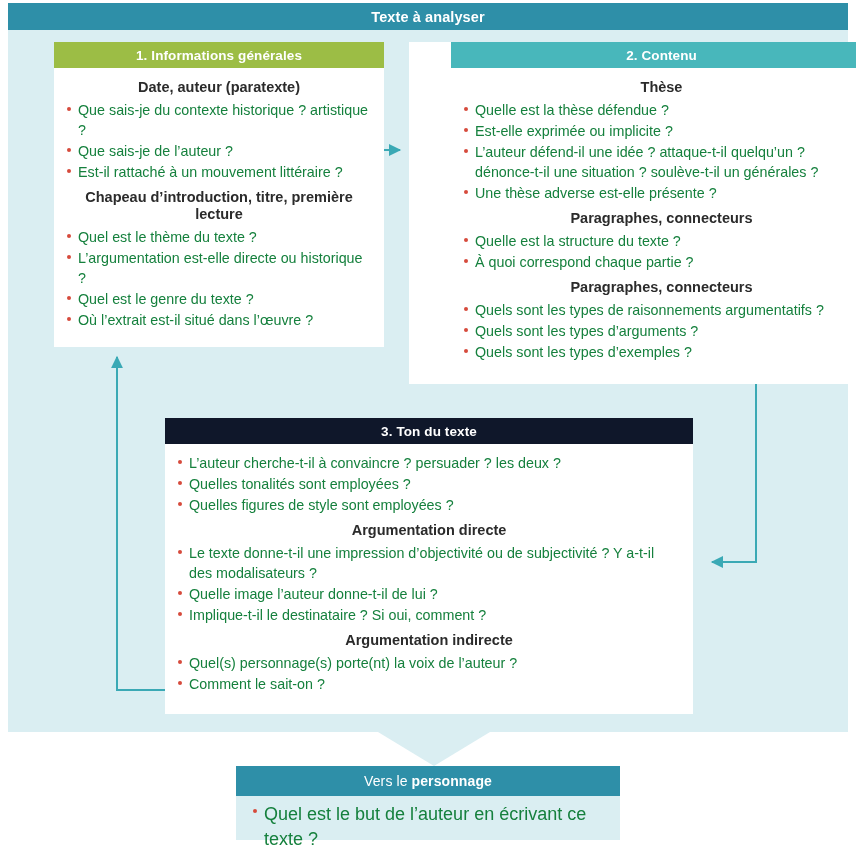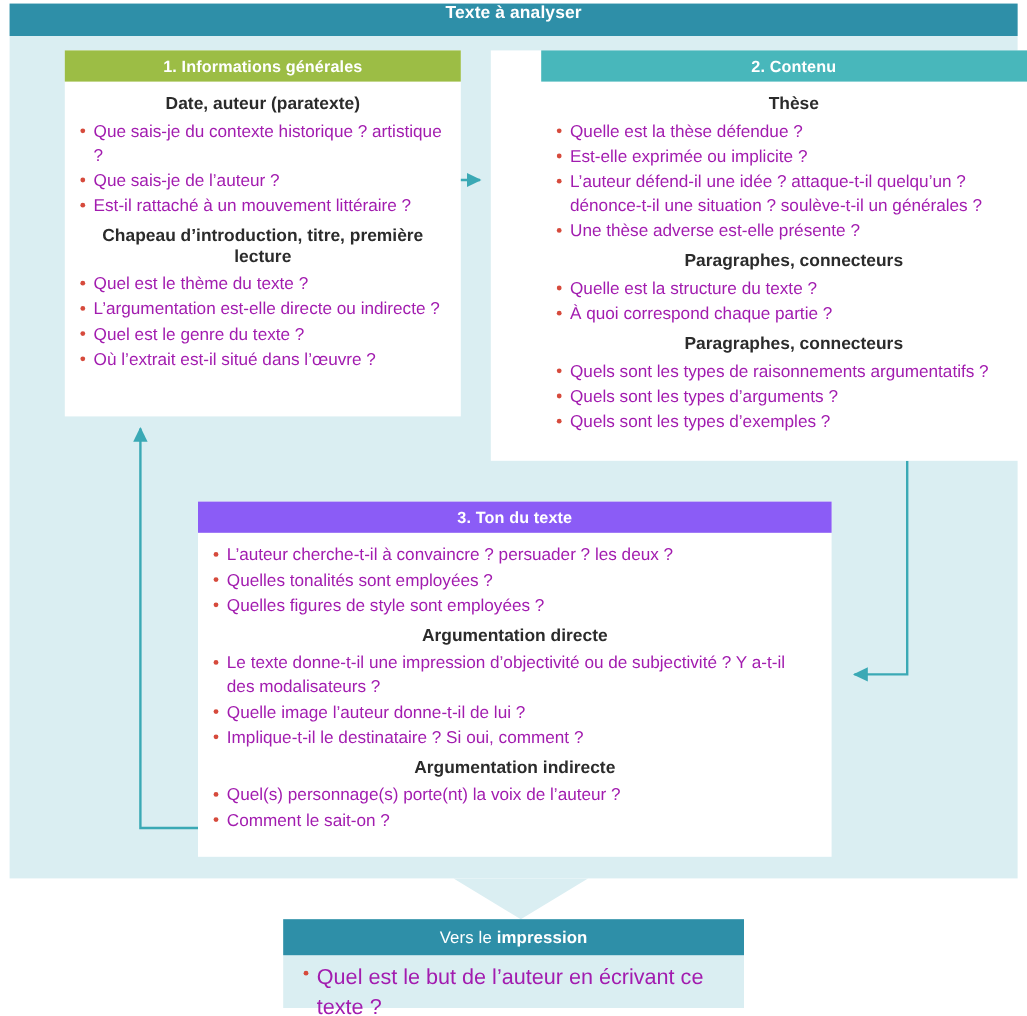--- a/index.html
+++ b/index.html
@@ -12,56 +12,56 @@
   
   .panel{
     position:absolute;left:8px;top:3px;width:840px;height:729px;
     background:#daeef2;
   }
   
   .title-bar{
     position:absolute;left:8px;top:3px;width:840px;height:27px;
     background:#2e8fa8;color:#ffffff;
     font-size:14.5px;font-weight:bold;
-    display:flex;align-items:flex-start;justify-content:center;
+    display:flex;align-items:center;justify-content:center;
     letter-spacing:.1px;
   }
 
   
   .card{position:absolute;background:#ffffff;}
   .card-head{
     height:26px;display:flex;align-items:center;justify-content:center;
     color:#ffffff;font-size:13.5px;font-weight:bold;letter-spacing:.1px;
   }
   .card-body{padding:9px 12px 12px 12px;}
 
   .sub-title{
     text-align:center;font-weight:bold;font-size:14.5px;color:#2b2b2b;
     margin:7px 0 4px 0;line-height:1.18;
   }
   .sub-title.first{margin-top:2px;}
 
   ul.qlist{list-style:none;margin:0;padding:0;}
   ul.qlist li{
     position:relative;padding-left:12px;
-    font-size:14.3px;line-height:1.40;color:#a21caf;
+    font-size:14.3px;line-height:1.40;color:#15803d;
     margin:0 0 1px 0;
   }
   ul.qlist li::before{
     content:"";position:absolute;left:1px;top:7px;
     width:4px;height:4px;border-radius:50%;background:#d64a3c;
   }
 
   
   #card1{left:22px;top:42px;width:330px;height:305px;margin-left:32px;}
   #card1 .card-head{background:#9cbd45;}
   #card2{left:409px;top:42px;width:421px;height:342px;padding-left:42px;}
   #card2 .card-head{background:#48b7bb;}
   #card3{left:165px;top:418px;width:528px;height:296px;}
-  #card3 .card-head{background:#8b5cf6;}
+  #card3 .card-head{background:#0f172a;}
 
   
   #bottom{position:absolute;left:236px;top:766px;width:384px;height:74px;background:#daeef2;}
   #bottom .card-head{background:#2e8fa8;height:30px;font-weight:normal;font-size:14px;}
   #bottom .card-head b{font-weight:bold;margin-left:4px;}
   #bottom .card-body{padding:6px 12px 6px 16px;}
   #bottom ul.qlist li{font-size:18px;}
 
   
   .down-tri{
@@ -106,21 +106,21 @@
       <div class="sub-title first">Date, auteur (paratexte)</div>
       <ul class="qlist">
         <li>Que sais-je du contexte historique ? artistique ?</li>
         <li>Que sais-je de l’auteur ?</li>
         <li>Est-il rattaché à un mouvement littéraire ?</li>
       </ul>
 
       <div class="sub-title">Chapeau d’introduction, titre, première lecture</div>
       <ul class="qlist">
         <li>Quel est le thème du texte ?</li>
-        <li>L’argumentation est-elle directe ou indirecte ?</li>
+        <li>L’argumentation est-elle directe ou historique ?</li>
         <li>Quel est le genre du texte ?</li>
         <li>Où l’extrait est-il situé dans l’œuvre ?</li>
       </ul>
 
     </div>
   </div>
 
   <div class="card" id="card2">
     <div class="card-head">
       <span>2. Contenu</span>
@@ -177,21 +177,21 @@
       </ul>
 
     </div>
   </div>
 
   <div class="down-tri"></div>
 
   <div id="bottom">
     <div class="card-head">
       <span>Vers le</span>
-      <b>impression</b>
+      <b>personnage</b>
     </div>
     <div class="card-body">
       <ul class="qlist">
         <li>Quel est le but de l’auteur en écrivant ce texte ?</li>
         <li>Quels moyens utilise-t-il pour y parvenir ?</li>
       </ul>
     </div>
   </div>
 
 </div>

